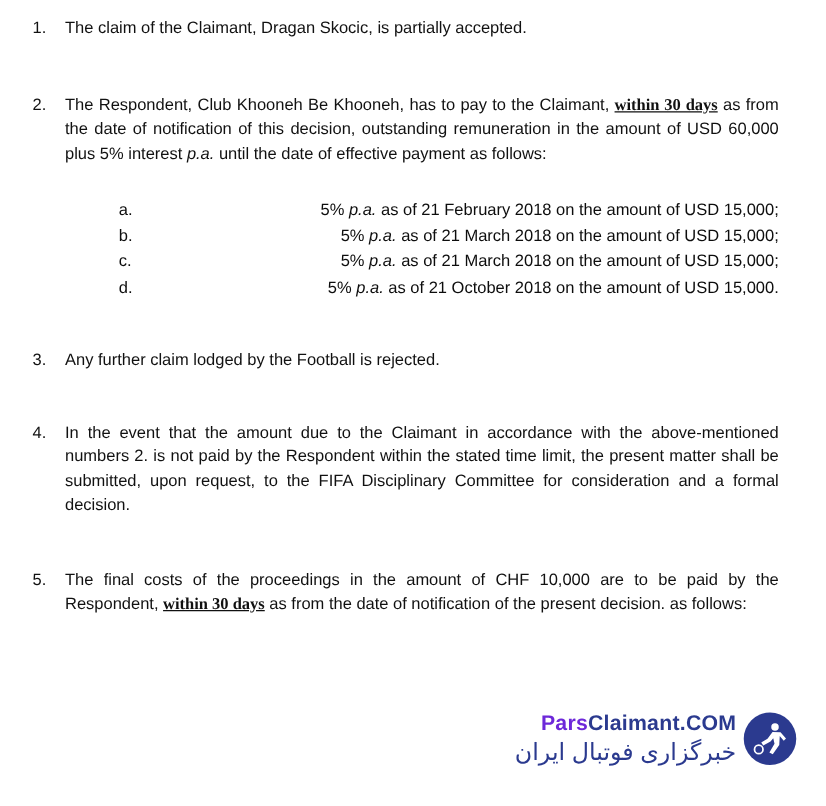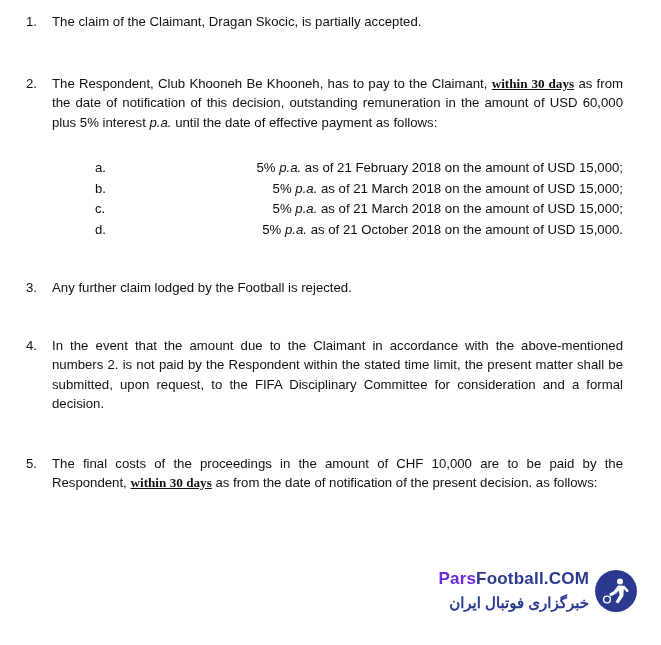--- a/index.html
+++ b/index.html
@@ -104,22 +104,22 @@
     font-weight: bold;
     letter-spacing: 0.2px;
     line-height: 20px;
     white-space: nowrap;
   }
   .wm-title .pars { color: #6d28d9; }
   .wm-title .football { color: #2b3a8f; }
   .wm-title .com { color: #2b3a8f; margin-top: 35px; }
   .wm-sub {
     margin-top: 4px;
-    font-size: 15px;
-    font-weight: bold;
+    font-size: 19px;
+    font-weight: normal;
     color: #2b3a8f;
     direction: rtl;
     line-height: 20px;
     white-space: nowrap;
     margin-left: 44px;
   }
   .wm-badge {
     width: 42px;
     height: 42px;
     border-radius: 50%;
@@ -195,21 +195,21 @@
     <div class="num">5.</div>
     <div class="body">
       <span>The final costs of the proceedings in the amount of CHF 10,000 are to be paid by the Respondent, </span><span class="u">within 30 days</span><span> as from the date of notification of the present decision. as follows:</span>
     </div>
   </div>
 
   <div class="watermark">
     <div class="wm-row">
       <div class="wm-text-col">
         <div class="wm-title">
-          <span class="pars">Pars</span><span class="football">Football</span><span class="com">.COM</span>
+          <span class="pars">Pars</span><span class="football">Claimant</span><span class="com">.COM</span>
         </div>
         <div class="wm-sub">خبرگزاری فوتبال ایران</div>
       </div>
       <div class="wm-badge">
         <svg width="30" height="30" viewBox="0 0 30 30" aria-hidden="true">
           <circle cx="19" cy="5.5" r="3" fill="#ffffff"></circle>
           <path d="M17 9.5 L13 15 L8 18 L9.6 20.4 L15.4 17.2 L17.6 14.5 L18.6 19 L14.5 26 L17.2 27.4 L22.4 20 L22.8 12.8 L26 16.5 L27.8 14.8 L23.4 9.8 Z" fill="#ffffff"></path>
           <circle cx="6" cy="23.5" r="3.4" fill="none" stroke="#ffffff" stroke-width="1.4"></circle>
         </svg>
       </div>

